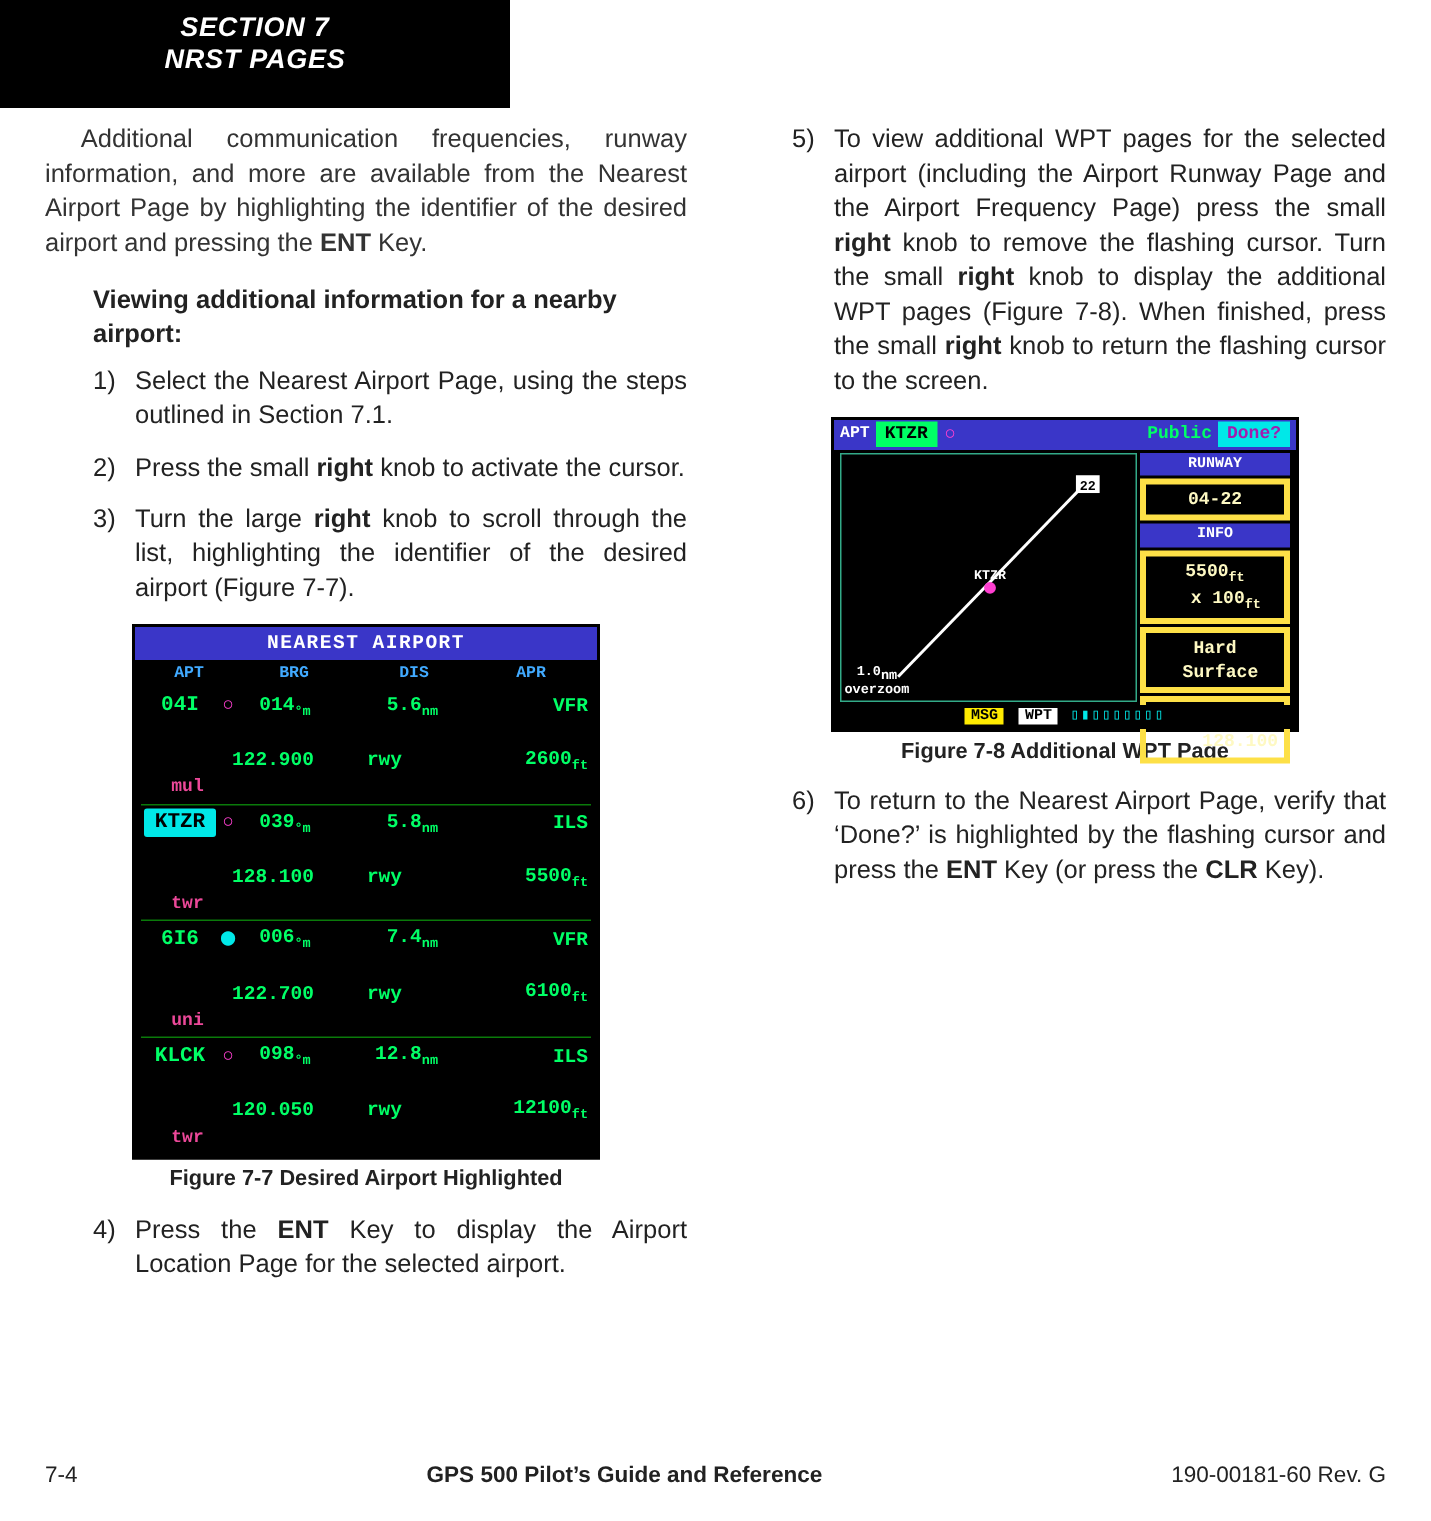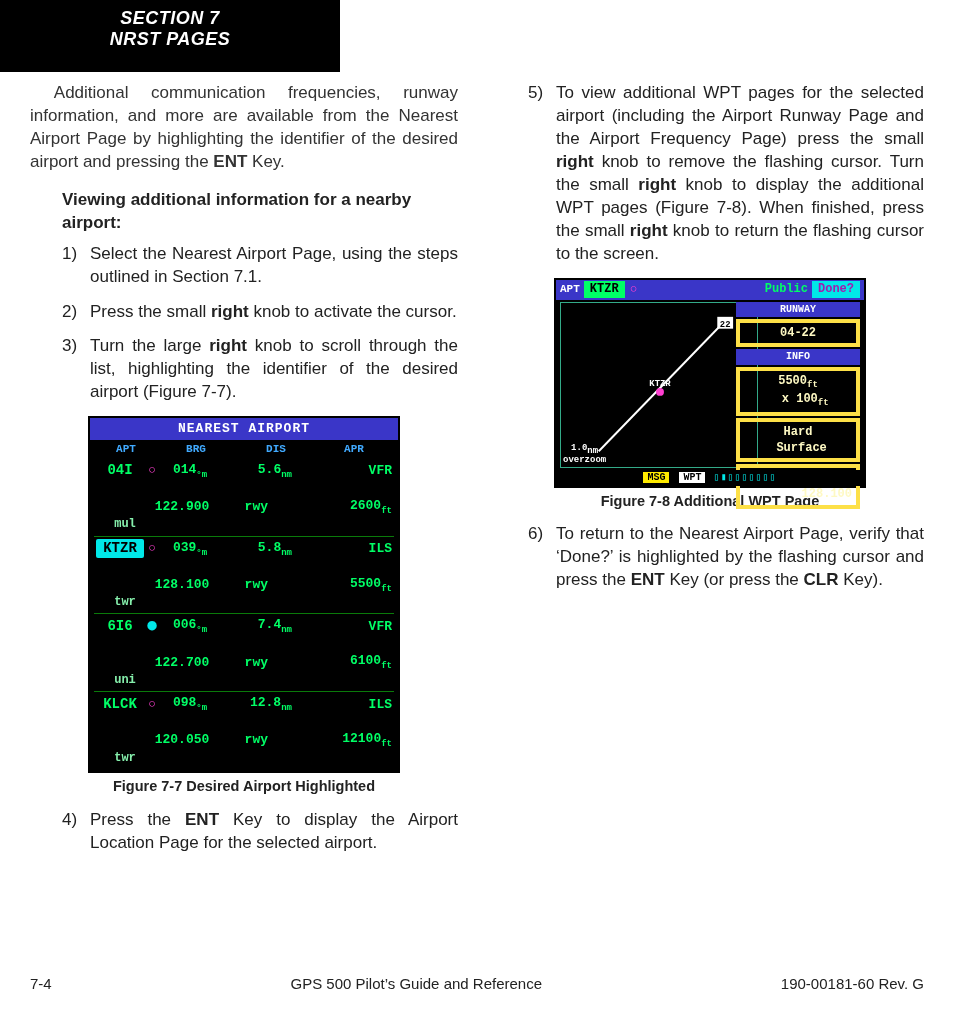--- a/index.html
+++ b/index.html
@@ -94,21 +94,21 @@
   }
   .gps77 .ident.hl { background: #00e8e8; color: #000; }
   .gps77 .sym {
     flex: 0 0 16px; font-size: 9px; text-align: center;
   }
   .sym.o { color: #ff3fd1; }
   .sym.e { color: #00e8e8; }
   .gps77 .brg { flex: 0 0 60px; color:#00ff66; }
   .gps77 .dis { flex: 0 0 72px; color:#00ff66; text-align:right;}
   .gps77 .apr { flex: 1; color:#00ff66; text-align:right; }
-  .gps77 .typ { flex:0 0 48px; color:#86efac; padding-left:10px; font-size:12px;margin-top:36px;}
+  .gps77 .typ { flex:0 0 48px; color:#ec4899; padding-left:10px; font-size:12px;margin-top:36px;}
   .gps77 .frq { flex:0 0 76px; color:#00ff66; }
   .gps77 .rwy { flex:0 0 48px; color:#00ff66; text-align:right;}
   .gps77 .len { flex:1; color:#00ff66; text-align:right; }
   .unit { font-size: 9px; vertical-align: sub; }
   .gps77 .bot {
     background:#000; padding:2px 0 1px; text-align:center;
     font-size:10px; letter-spacing:0.5px;
   }
   .gps77 .bot .msg { background:#ffeb00; color:#000; padding:0 4px; margin-right:4px;}
   .gps77 .bot .nrst { background:#fff; color:#000; padding:0 4px; margin-right:2px;}
@@ -135,39 +135,39 @@
   .gps78 .map {
     position:absolute; top:22px; left:4px; width:198px; height:166px;
     border:1px solid #3a8; background:#000;
   }
   .gps78 .map svg { width:100%; height:100%; }
   .gps78 .map .oz {
     position:absolute; left:2px; bottom:2px; color:#fff;
     font-size:9px; line-height:1;
   }
   .gps78 .side {
-    position:absolute; top:22px; right:4px; width:124px;
+    position:absolute; top:22px; right:4px; width:100px;
     display:flex; flex-direction:column; gap:2px;margin-left:24px;
   }
   .gps78 .lab { background:#3a36c8; color:#fff; font-size:10px; padding:1px 4px; }
   .gps78 .box { border:4px solid #fde047; color:#fef9c3; padding:2px 4px; font-size:12px; }
   .gps78 .bot {
     position:absolute; left:0; right:0; bottom:0; height:16px;
     background:#000; text-align:center; font-size:10px; padding-top:1px;
   }
   .gps78 .bot .msg { background:#ffeb00; color:#000; padding:0 4px; margin-right:4px;}
   .gps78 .bot .wpt { background:#fff; color:#000; padding:0 4px; margin-right:2px;}
   .gps78 .bot .bars { color:#00e8e8; letter-spacing:1px;}
 
   .footer {
     position:absolute; left:30px; right:30px; bottom:20px;
     display:flex; justify-content:space-between; align-items:baseline;
     font-size:15px; color:#222;
   }
-  .footer .mid { font-weight:400; }
+  .footer .mid { font-weight:700; }
 </style>
 </head>
 <body>
 
 <div class="section-tab">
   <div>SECTION 7</div>
   <div>NRST PAGES</div>
 </div>
 
 <div class="page">

